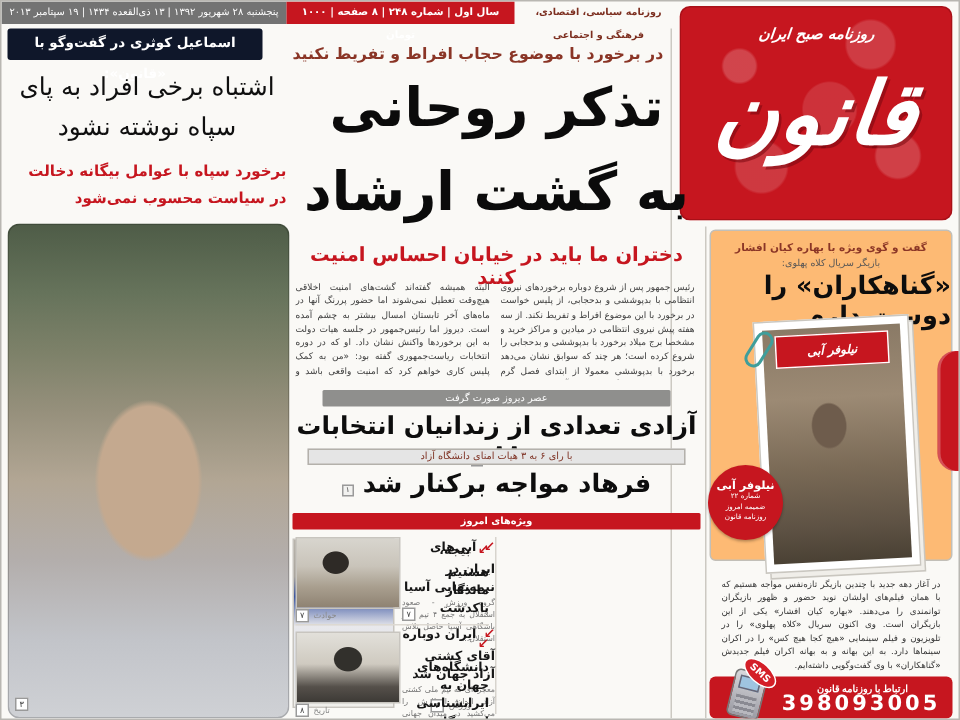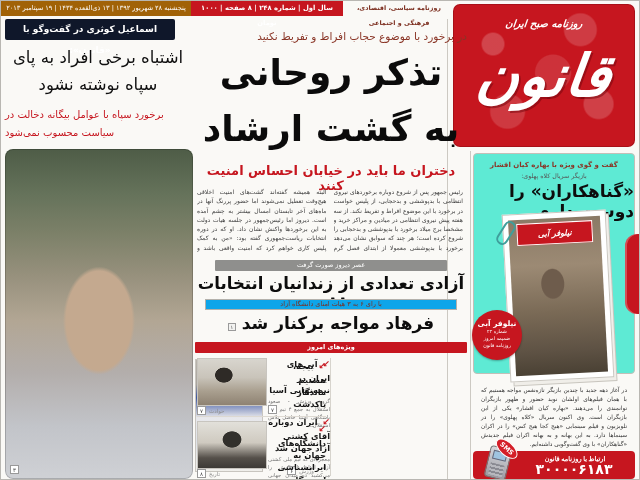--- a/index.html
+++ b/index.html
@@ -6,21 +6,21 @@
   html,body { background:#888; }
   body { font-family:"DejaVu Sans", sans-serif; }
   #page {
     position:relative; width:640px; height:480px; margin:0 auto;
     background:#faf9f6; overflow:hidden; direction:rtl;
     border:1px solid #b9b7b2;
   }
   .abs { position:absolute; }
 
   
-  .date-bar { left:0; top:0; width:190px; height:15px; background:#a16207;
+  .date-bar { left:0; top:0; width:190px; height:15px; background:#737373;
     color:#fff; font-size:6.6px; line-height:15px; text-align:center; }
   .issue-box { right:296px; top:0; width:152px; height:15px; background:#c6161f;
     color:#fff; font-size:6.8px; line-height:15px; text-align:center; font-weight:bold; }
   .category-line { right:186px; top:0; width:108px; height:15px; color:#7c2e1f;
     font-size:6.4px; line-height:15px; text-align:center; font-weight:bold; }
 
   
   .masthead { right:4px; top:3px; width:182px; height:143px; background:#c6161f;
     border-radius:7px; overflow:hidden; box-shadow:inset 0 0 0 1px #a81018;
     background-image:
@@ -40,53 +40,53 @@
   .vrule { width:1px; background:#ccc9c2; }
   .vr1 { left:446px; top:18px; height:460px; }   
   .vr2 { right:168px; top:150px; height:328px; } 
 
   
   .left-kicker { left:4px; top:18px; width:170px; height:21px; background:#0f172a;
     color:#fff; font-size:9px; font-weight:bold; line-height:21px; text-align:center;
     border-radius:2px; }
   .left-headline { left:4px; top:43px; width:186px; color:#0f0f0f; font-weight:normal;
     font-size:16.5px; line-height:1.65; text-align:center; }
-  .left-subhead { left:4px; top:105px; width:186px; color:#c6161f; font-weight:normal;
-    font-size:10px; line-height:1.8; text-align:left; }
+  .left-subhead { left:4px; top:105px; width:186px; color:#c6161f; font-weight:bold;
+    font-size:10px; line-height:1.8; text-align:right; }
   .photo-kowsari { left:4px; top:148px; width:188px; height:330px; border-radius:8px;
     background:
       radial-gradient(ellipse 60px 90px at 50% 52%, #c4a98f 0 55%, transparent 60%),
       linear-gradient(180deg, #4e5c47 0%, #66735b 14%, #7d8169 26%, #96907c 38%,
                       #b2a694 52%, #b3aeac 68%, #c2c4c9 84%, #cfd1d5 100%);
     box-shadow:inset 0 0 0 1px rgba(0,0,0,.18); }
   .photo-marker { position:absolute; left:5px; bottom:5px; width:9px; height:9px;
     background:#fff; border:1px solid #999; font-size:5.5px; line-height:8px;
     text-align:center; color:#333; }
 
   
-  .lead-kicker { right:172px; top:29px; width:272px; text-align:right; color:#8a3526;
-    font-size:10.5px; font-weight:normal; }
+  .lead-kicker { right:172px; top:29px; width:272px; text-align:left; color:#8a3526;
+    font-size:10.5px; font-weight:bold; }
   .lead-headline { right:172px; top:44px; width:272px; text-align:center; color:#0b0b0b;
     font-weight:bold; font-size:36px; line-height:1.55; letter-spacing:-1px; }
   .lead-subhead { right:172px; top:162px; width:272px; text-align:center; color:#c6161f;
     font-weight:bold; font-size:13px; }
   .lead-body { right:176px; top:186px; width:266px; height:66px; display:flex;
     gap:7px; direction:rtl; }
   .lead-body .col { flex:1; font-size:6px; line-height:1.55; color:#3c3c3c;
     text-align:justify; overflow:hidden; }
 
   .gray-kicker { right:192px; top:259px; width:232px; height:11px; background:#8f8f8d;
     color:#fff; font-size:6.5px; line-height:11px; text-align:center; border-radius:1px; }
   .headline-a { right:172px; top:273px; width:272px; text-align:center; color:#0d0d0d;
     font-weight:bold; font-size:16.5px; }
   .ref-marker { display:inline-block; width:8px; height:8px; background:#f2f2f0;
     border:1px solid #9a9a9a; font-size:5px; line-height:7px; text-align:center;
     vertical-align:baseline; color:#444; font-weight:normal; }
   .boxed-kicker { right:182px; top:298px; width:252px; height:11px; border:1px solid #b4b1ab;
-    background:#0ea5e9; color:#7c2e1f; font-size:6.5px; line-height:9px; text-align:center; }
+    background:#e5e5e5; color:#7c2e1f; font-size:6.5px; line-height:9px; text-align:center; }
   .headline-b { right:172px; top:312px; width:272px; text-align:center; color:#0d0d0d;
     font-weight:bold; font-size:17px; }
   .specials-bar { right:172px; top:341px; width:272px; height:11px; background:#c6161f;
     color:#fff; font-size:6.5px; line-height:11px; text-align:center; font-weight:bold;
     border-radius:1px; }
 
   
   .grid { right:172px; top:355px; width:272px; height:123px; }
   .grid .mid-rule { position:absolute; left:135px; top:2px; width:1px; height:118px; background:#d7d4cd; }
   .news-title { font-size:8.3px; font-weight:bold; color:#161616; line-height:1.5; }
@@ -116,21 +116,21 @@
   .ph-bijeh { background:
       radial-gradient(ellipse 14px 12px at 38% 35%, #2e2a26 0 60%, transparent 65%),
       linear-gradient(180deg, #d8d5ce 0%, #c9c4ba 40%, #a99f8f 70%, #8e8272 100%); }
   .ph-historian { background:
       radial-gradient(ellipse 15px 13px at 50% 38%, #32302c 0 60%, transparent 65%),
       linear-gradient(180deg, #e2e0da 0%, #cfcac0 45%, #55504a 78%, #3d3a36 100%); }
   .gr-title { position:absolute; right:2px; top:4px; width:56px; }
   .hr-rule { position:absolute; left:2px; top:60px; width:129px; height:1px; background:#ddd9d2; }
 
   
-  .sidebar-box { right:4px; top:152px; width:162px; height:221px; background:#5eead4;
+  .sidebar-box { right:4px; top:152px; width:162px; height:221px; background:#fdba74;
     border:1px solid #c2bfb8; border-radius:4px; }
   .sb-kicker1 { position:absolute; top:7px; left:0; right:0; text-align:center;
     color:#8a3526; font-size:7px; font-weight:bold; }
   .sb-kicker2 { position:absolute; top:18px; left:0; right:0; text-align:center;
     color:#555; font-size:6.3px; }
   .sb-headline { position:absolute; top:27px; left:0; right:0; 
     color:#0d0d0d; font-size:17px; font-weight:bold; }
   .paper-stack { position:absolute; top:58px; right:24px; width:104px; height:168px;
     background:#fff; border:1px solid #cac7c0; transform:rotate(-3deg);
     box-shadow:3px 4px 0 -1px #f0eee9, 3px 4px 0 0 #c9c6bf; }
@@ -288,21 +288,21 @@
       <div class="b1">نیلوفر آبی</div>
       <div class="b2">شماره ۲۲</div>
       <div class="b3">ضمیمه امروز</div>
       <div class="b4">روزنامه قانون</div>
     </div>
     <div class="sb-body">در آغاز دهه جدید با چندین بازیگر تازه‌نفس مواجه هستیم که با همان فیلم‌های اولشان نوید حضور و ظهور بازیگران توانمندی را می‌دهند. «بهاره کیان افشار» یکی از این بازیگران است. وی اکنون سریال «کلاه پهلوی» را در تلویزیون و فیلم سینمایی «هیچ کجا هیچ کس» را در اکران سینماها دارد. به این بهانه و به بهانه اکران فیلم جدیدش «گناهکاران» با وی گفت‌وگویی داشته‌ایم.</div>
   </div>
 
   <div class="abs contact-box">
     <div class="contact-label">ارتباط با روزنامه قانون</div>
-    <div class="contact-number">۳۰۰۰۰۶۱۸۳</div>
+    <div class="contact-number">398093005</div>
     <div class="phone-sms-icon">
       <div class="screen"></div>
       <div class="keys"></div>
       <div class="sms-badge">SMS</div>
     </div>
   </div>
 
   <div class="abs edge-badge"></div>
 
 </div>

